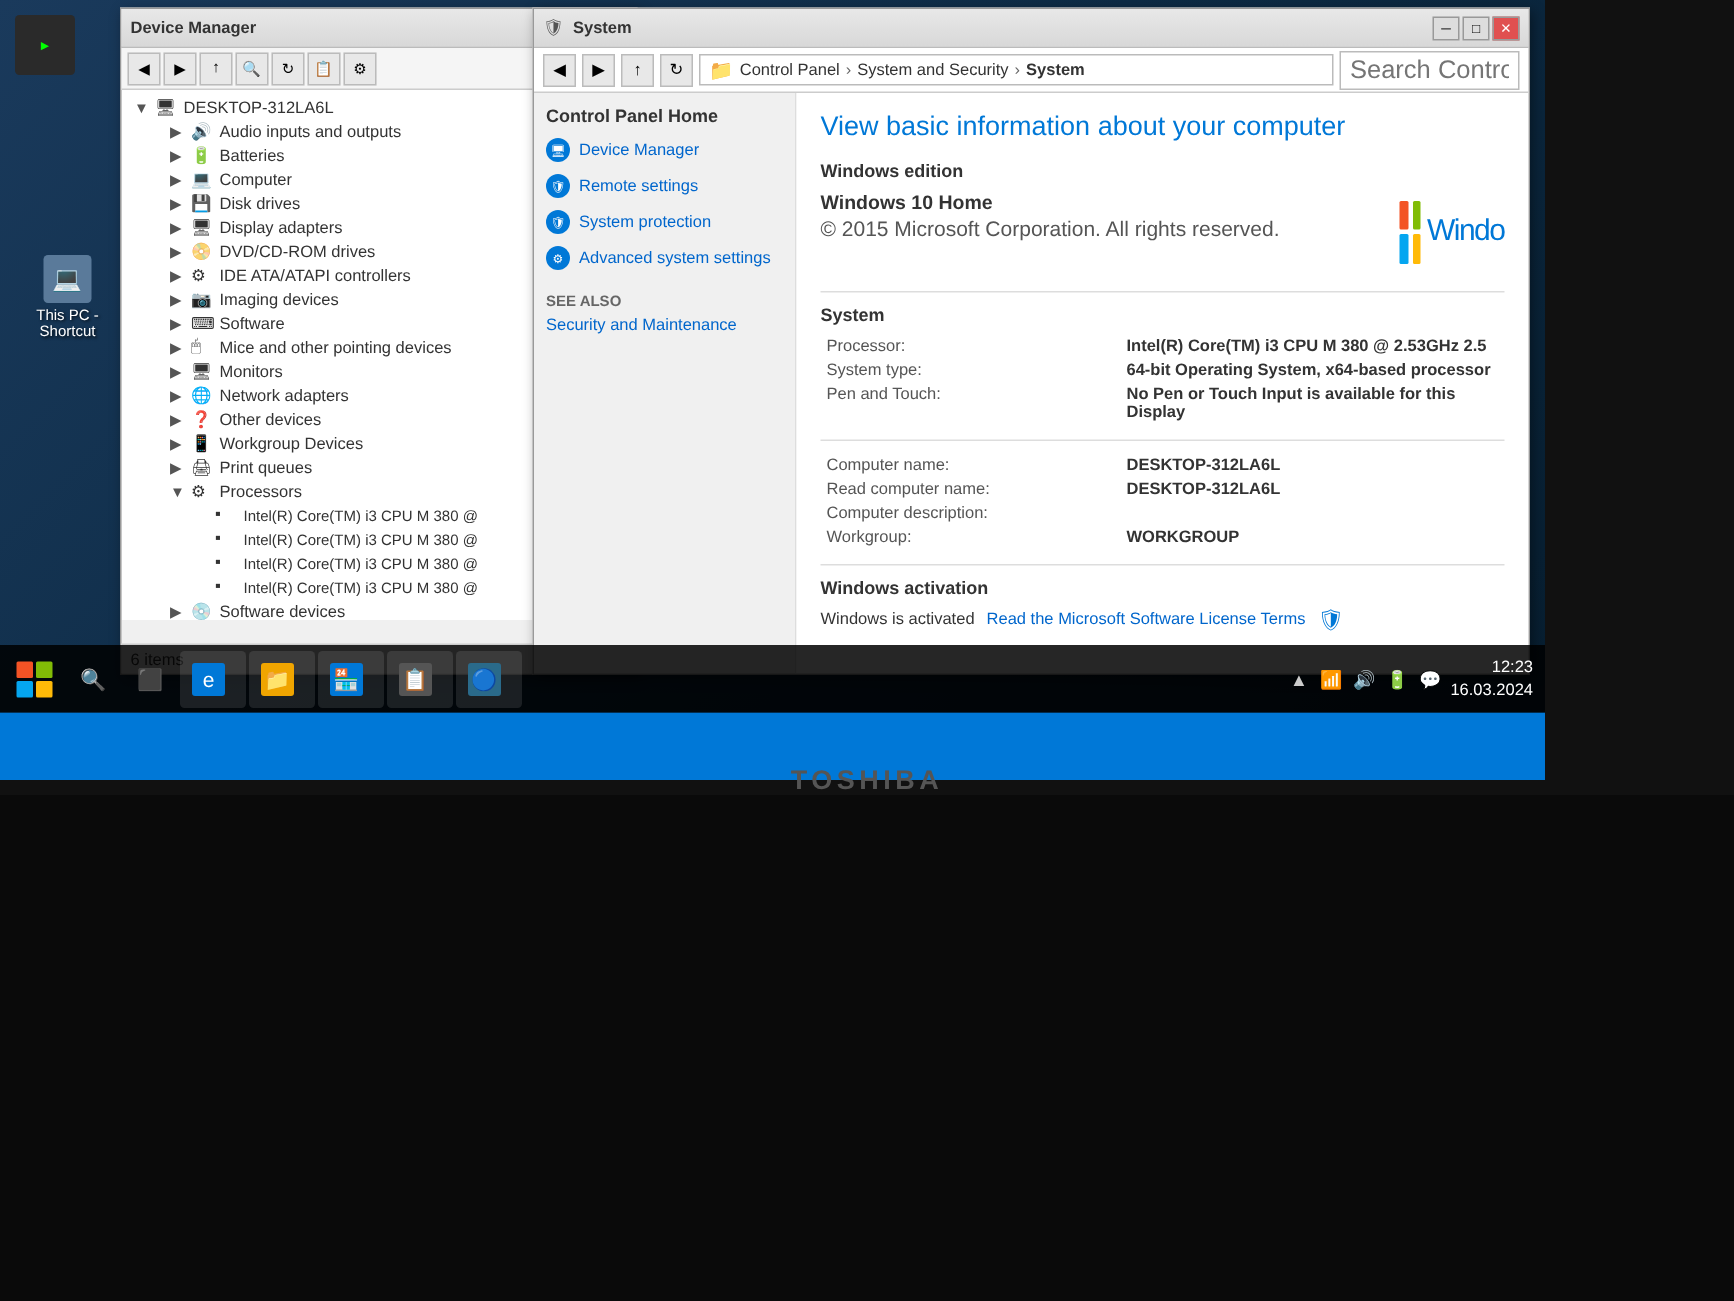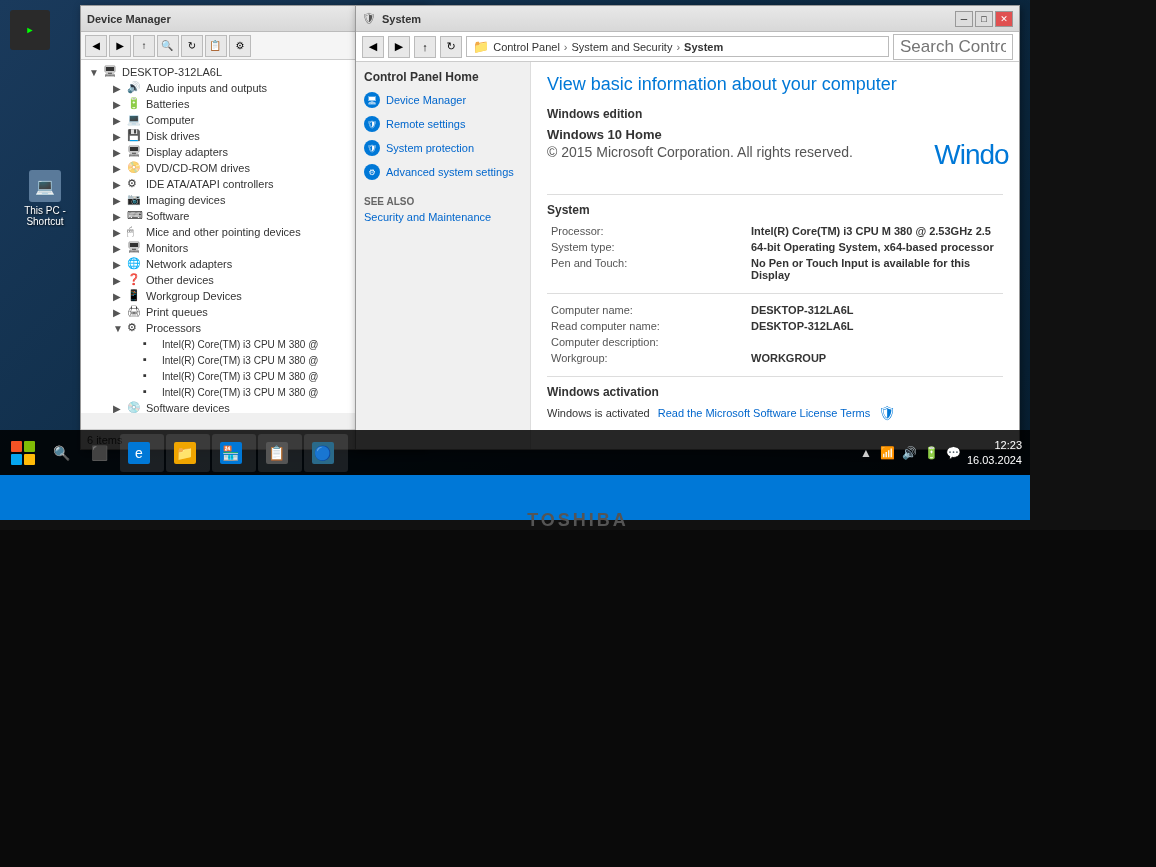--- a/index.html
+++ b/index.html
@@ -762,21 +762,21 @@
               <div class="win-edition-name">Windows 10 Home</div>
               <div class="win-edition-copy">© 2015 Microsoft Corporation. All rights reserved.</div>
             </div>
             <div class="windows-logo">
               <div class="win-logo-grid">
                 <div class="win-logo-pane pane-tl"></div>
                 <div class="win-logo-pane pane-tr"></div>
                 <div class="win-logo-pane pane-bl"></div>
                 <div class="win-logo-pane pane-br"></div>
               </div>
-              <span style="font-size:28px;color:#0078d7;margin-left:4px;font-weight:300;letter-spacing:-1px;">Windo</span>
+              <span style="font-size:20px;color:#0078d7;margin-left:4px;font-weight:300;letter-spacing:-1px;">Windo</span>
             </div>
           </div>
 
           <hr class="section-divider">
           <div class="section-title">System</div>
           <table class="info-table">
             <tbody>
                 <tr>
               <td>Processor:</td>
               <td>Intel(R) Core(TM) i3 CPU   M 380 @ 2.53GHz  2.5</td>

